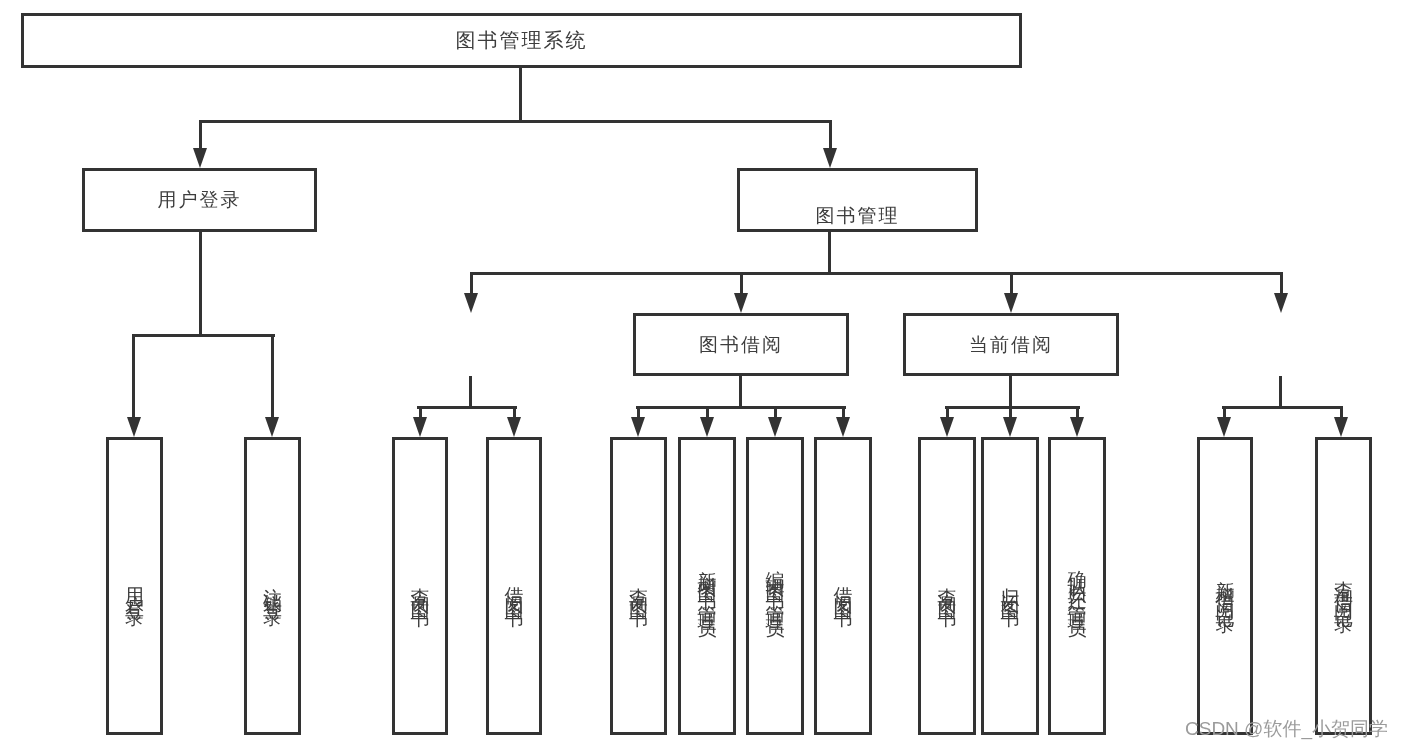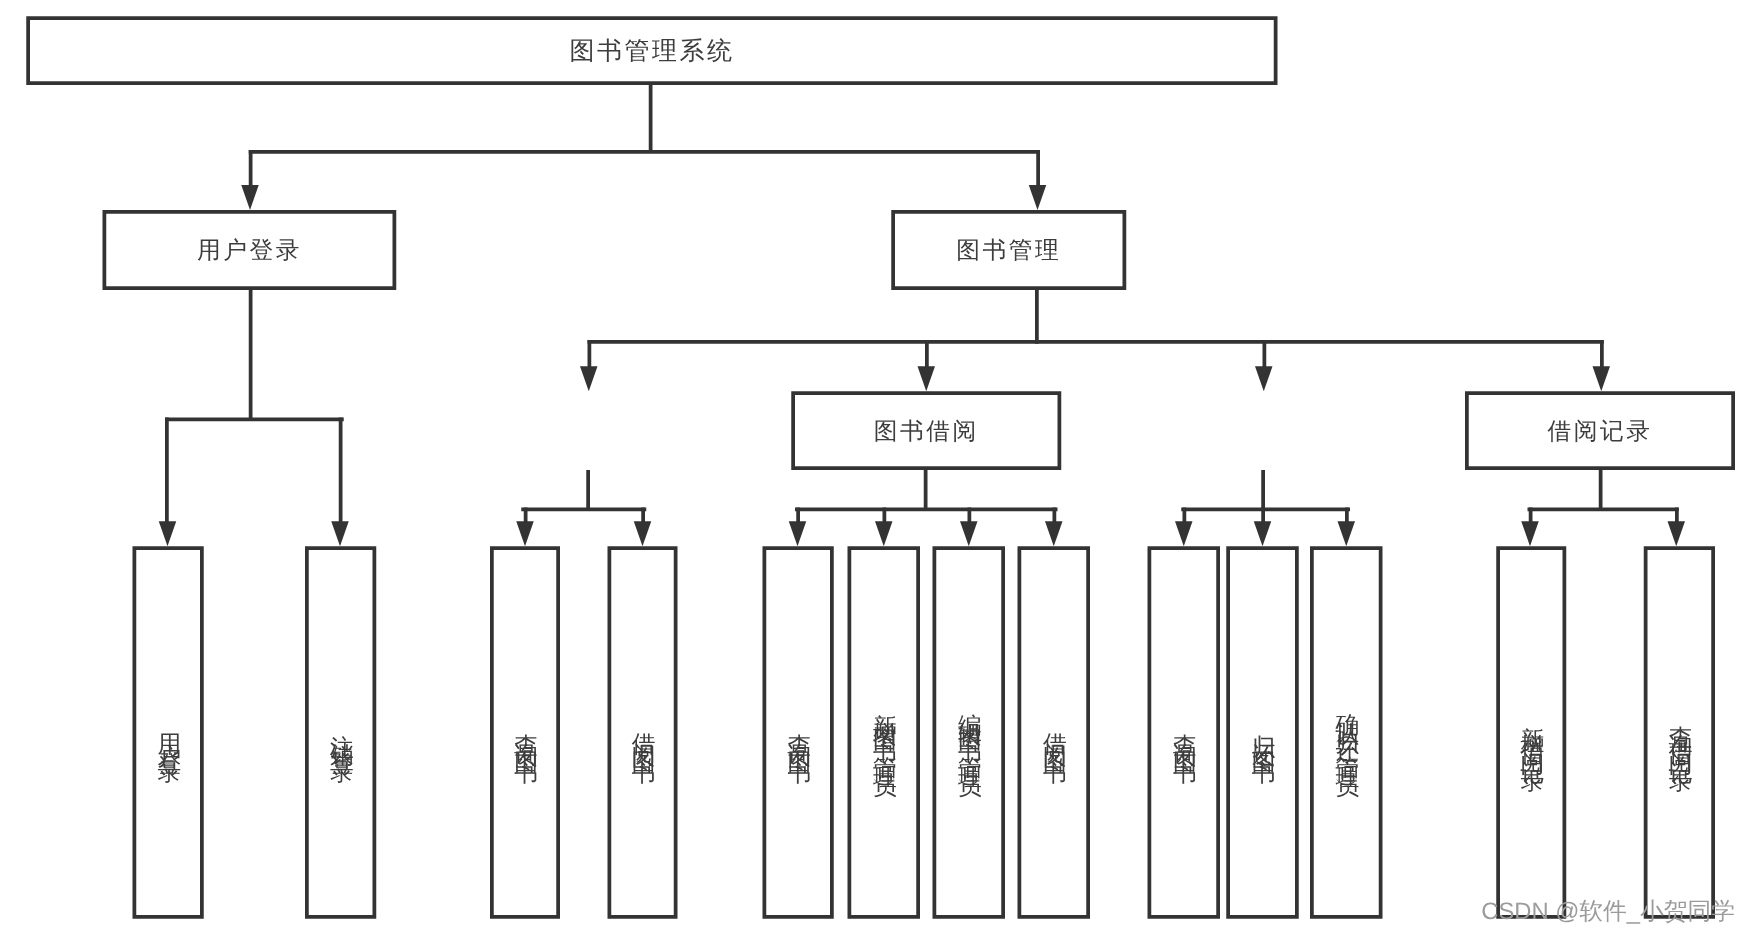--- a/index.html
+++ b/index.html
@@ -49,21 +49,21 @@
   <div class="vline" style="left:519px;top:68px;height:54px;"></div>
   <div class="hline" style="left:199px;top:120px;width:633px;"></div>
   <div class="vline" style="left:199px;top:120px;height:30px;"></div>
   <div class="arrow" style="left:193px;top:148px;"></div>
   <div class="vline" style="left:829px;top:120px;height:30px;"></div>
   <div class="arrow" style="left:823px;top:148px;"></div>
 
   <div class="box" style="left:82px;top:168px;width:235px;height:64px;">
     <span>用户登录</span>
   </div>
-  <div class="box" style="left:713px;top:168px;width:188px;height:64px;">
+  <div class="box" style="left:737px;top:168px;width:241px;height:64px;align-items:flex-end;">
     <span>图书管理</span>
   </div>
 
   <div class="vline" style="left:199px;top:232px;height:104px;"></div>
   <div class="hline" style="left:132px;top:334px;width:143px;"></div>
   <div class="vline" style="left:132px;top:334px;height:84px;"></div>
   <div class="arrow" style="left:127px;top:417px;"></div>
   <div class="vline" style="left:271px;top:334px;height:84px;"></div>
   <div class="arrow" style="left:265px;top:417px;"></div>
 
@@ -74,22 +74,22 @@
   <div class="vline" style="left:740px;top:272px;height:23px;"></div>
   <div class="arrow" style="left:734px;top:293px;"></div>
   <div class="vline" style="left:1010px;top:272px;height:23px;"></div>
   <div class="arrow" style="left:1004px;top:293px;"></div>
   <div class="vline" style="left:1280px;top:272px;height:23px;"></div>
   <div class="arrow" style="left:1274px;top:293px;"></div>
 
   <div class="box" style="left:633px;top:313px;width:216px;height:63px;font-family:Liberation Serif, serif;">
     <span>图书借阅</span>
   </div>
-  <div class="box" style="left:1172px;top:313px;width:216px;height:63px;">
-    <span>借阅记录</span>
+  <div class="box" style="left:903px;top:313px;width:216px;height:63px;">
+    <span>当前借阅</span>
   </div>
 
   <div class="vline" style="left:469px;top:376px;height:32px;"></div>
   <div class="hline" style="left:417px;top:406px;width:100px;"></div>
   <div class="vline" style="left:419px;top:406px;height:13px;"></div>
   <div class="arrow" style="left:413px;top:417px;"></div>
   <div class="vline" style="left:513px;top:406px;height:13px;"></div>
   <div class="arrow" style="left:507px;top:417px;"></div>
 
   <div class="vline" style="left:739px;top:376px;height:32px;"></div>

